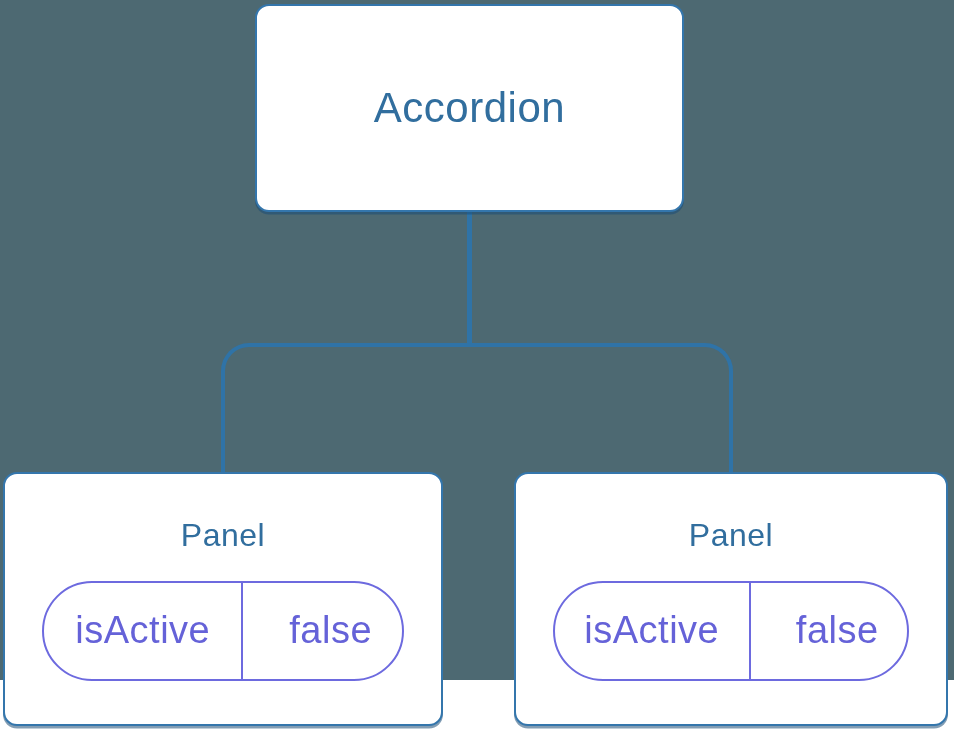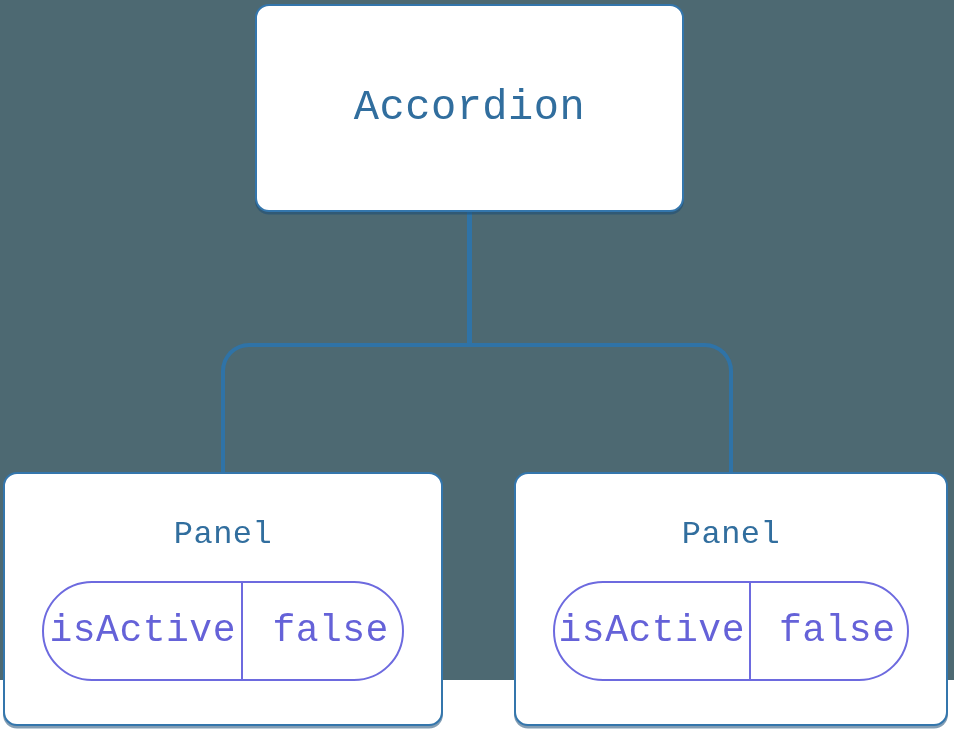--- a/index.html
+++ b/index.html
@@ -9,21 +9,20 @@
     height: 734px;
     overflow: hidden;
     font-family: "Liberation Sans", "DejaVu Sans", sans-serif;
   }
 
   .stage {
     position: relative;
     width: 954px;
     height: 680px;
     background: #4D6972;
-    font-family: Liberation Mono, monospace;
   }
 
   
   .stem {
     position: absolute;
     left: 467px;
     top: 210px;
     width: 5px;
     height: 137px;
     background: #2F73A7;

